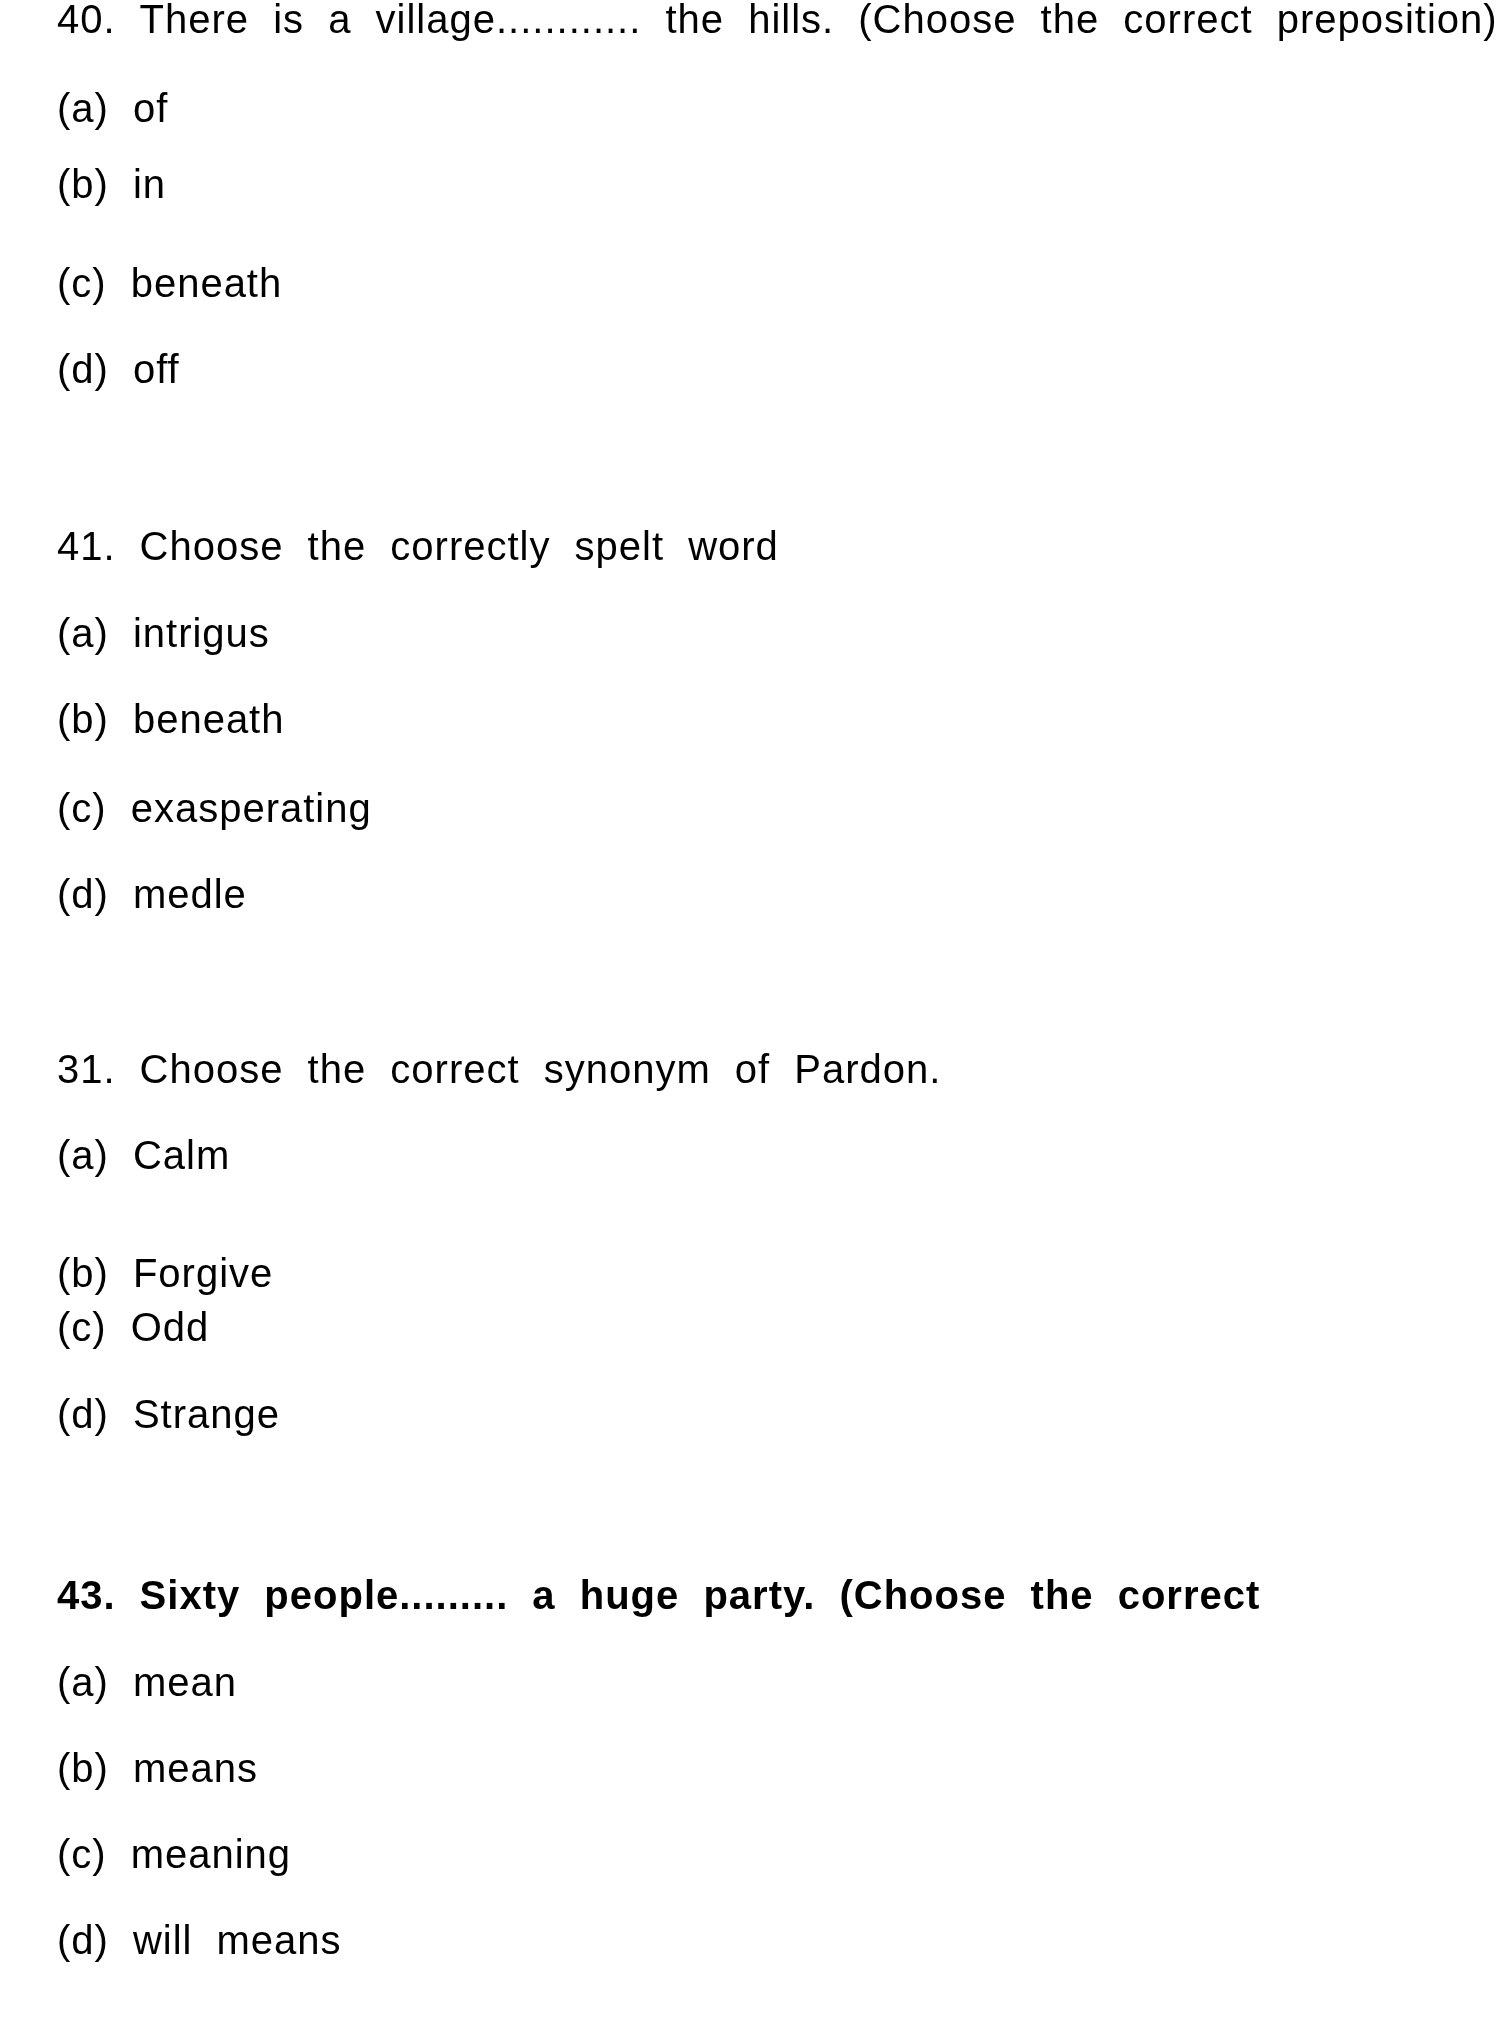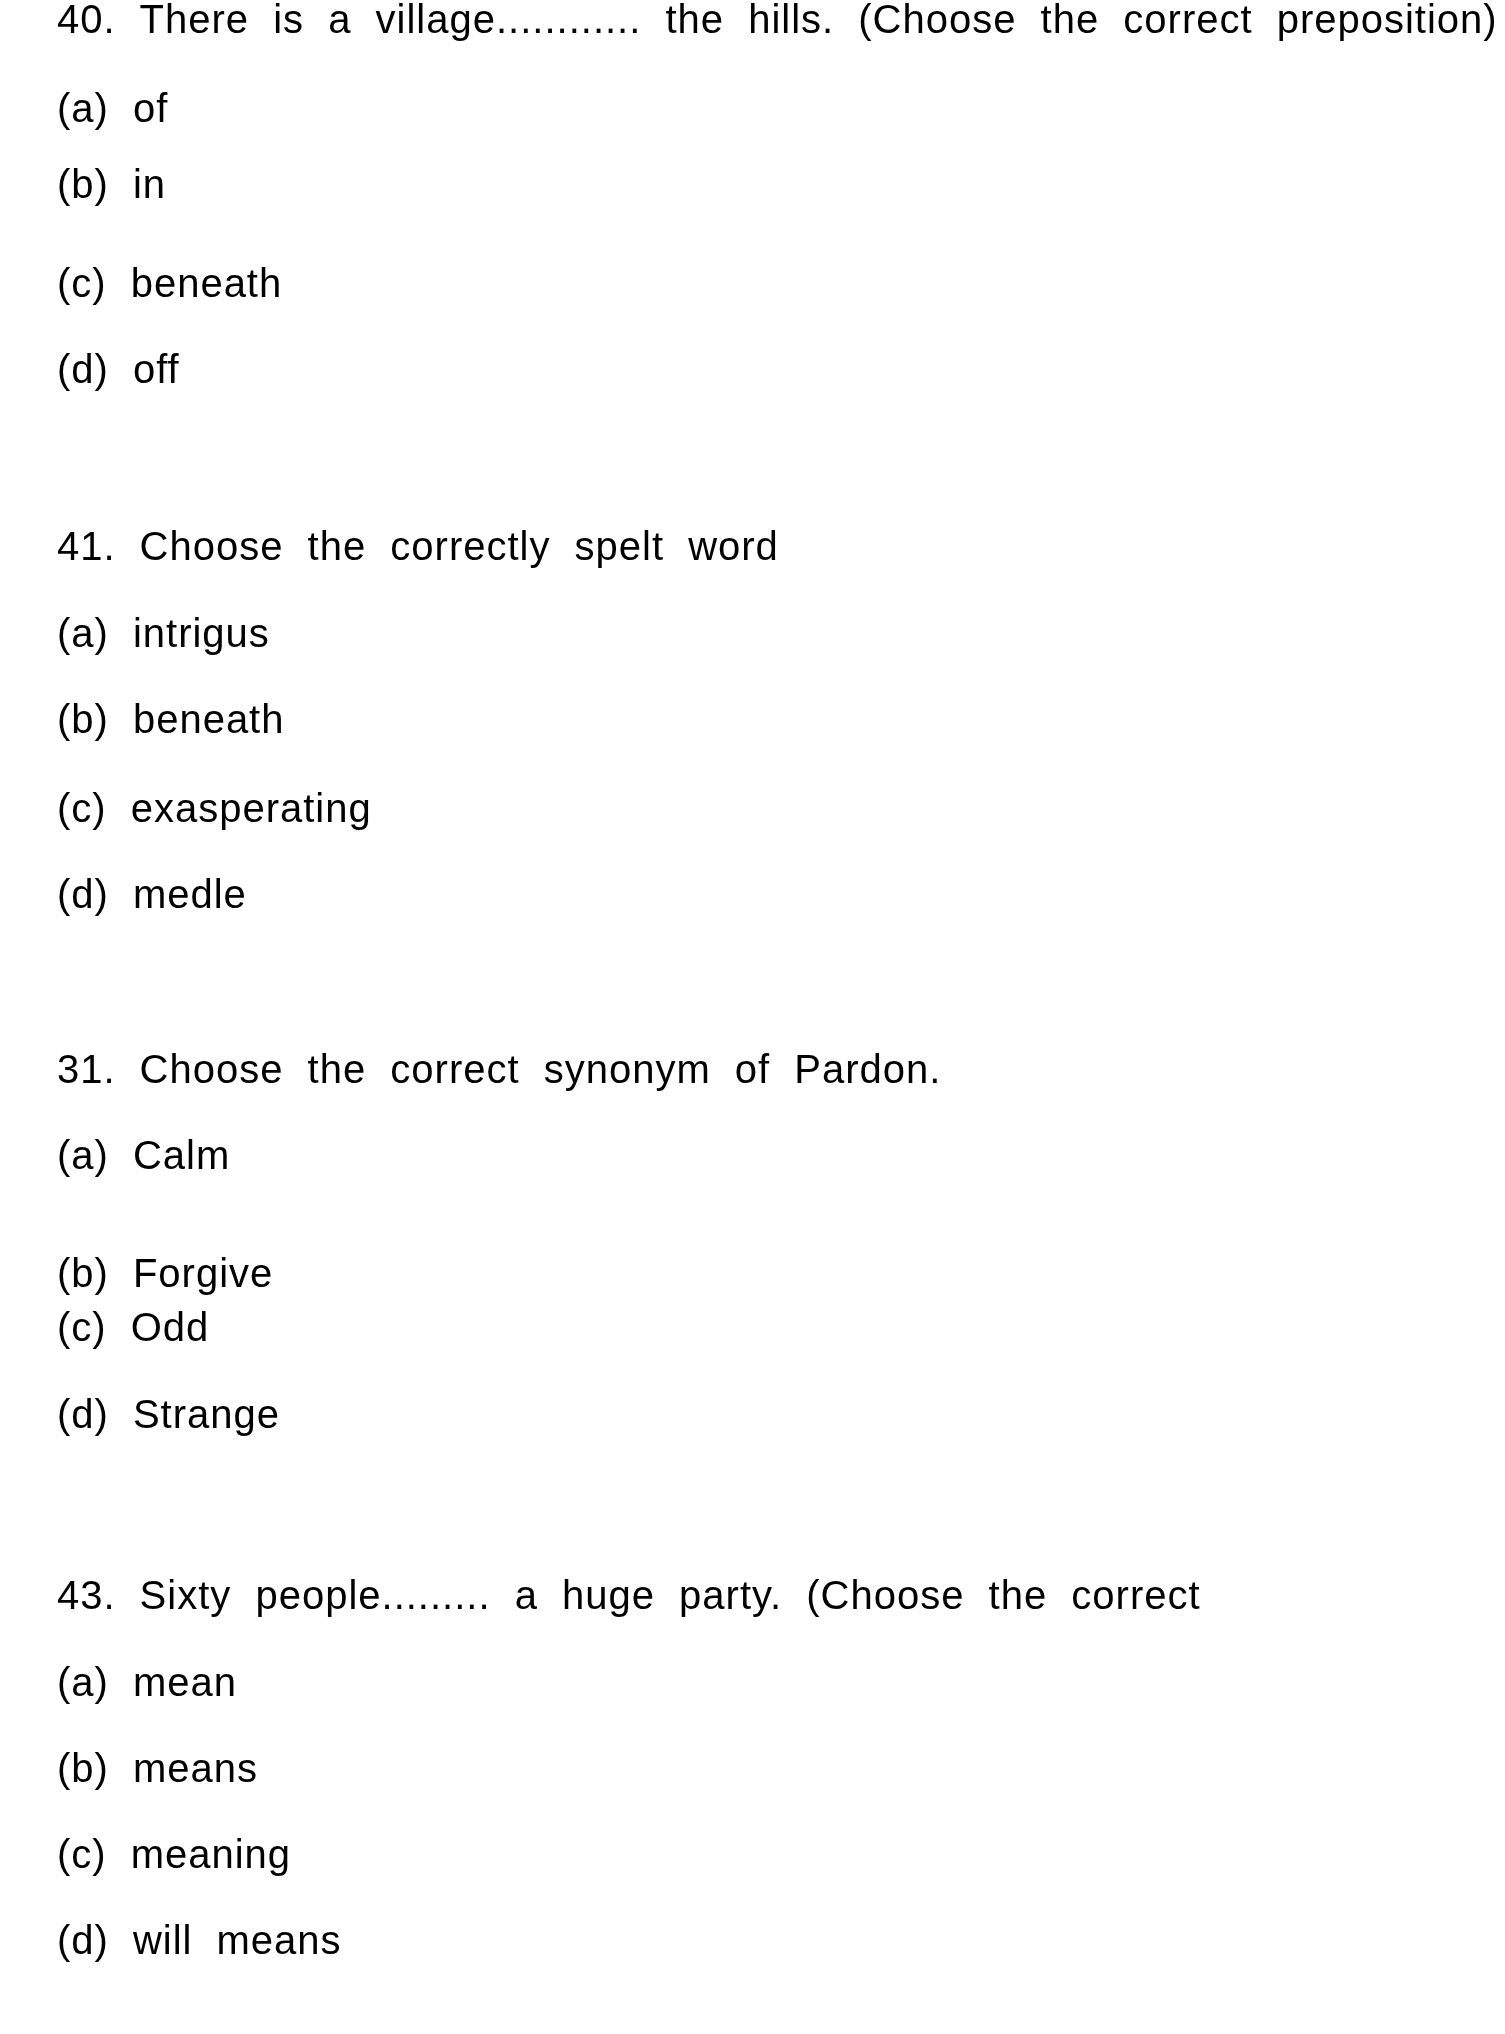--- a/index.html
+++ b/index.html
@@ -51,18 +51,18 @@
 
 <div class="question-block">
   <p class="line" style="top:1049px;"><span>31.</span><span class="gap"></span><span>Choose the correct synonym of Pardon.</span></p>
   <p class="line" style="top:1135px;"><span class="opt-label">(a)</span><span class="gap"></span><span class="opt-text">Calm</span></p>
   <p class="line" style="top:1221px;margin-top:32px;"><span class="opt-label">(b)</span><span class="gap"></span><span class="opt-text">Forgive</span></p>
   <p class="line" style="top:1307px;"><span class="opt-label">(c)</span><span class="gap"></span><span class="opt-text">Odd</span></p>
   <p class="line" style="top:1394px;"><span class="opt-label">(d)</span><span class="gap"></span><span class="opt-text">Strange</span></p>
 </div>
 
 <div class="question-block">
-  <p class="line" style="top:1575px;"><span>43.</span><span class="gap"></span><span>Sixty people......... a huge party. (Choose the correct</span></p>
+  <p class="line" style="top:1575px;font-weight:bold;"><span>43.</span><span class="gap"></span><span>Sixty people......... a huge party. (Choose the correct</span></p>
   <p class="line" style="top:1662px;"><span class="opt-label">(a)</span><span class="gap"></span><span class="opt-text">mean</span></p>
   <p class="line" style="top:1748px;"><span class="opt-label">(b)</span><span class="gap"></span><span class="opt-text">means</span></p>
   <p class="line" style="top:1834px;"><span class="opt-label">(c)</span><span class="gap"></span><span class="opt-text">meaning</span></p>
   <p class="line" style="top:1920px;"><span class="opt-label">(d)</span><span class="gap"></span><span class="opt-text">will means</span></p>
 </div>
 
 </body></html>

